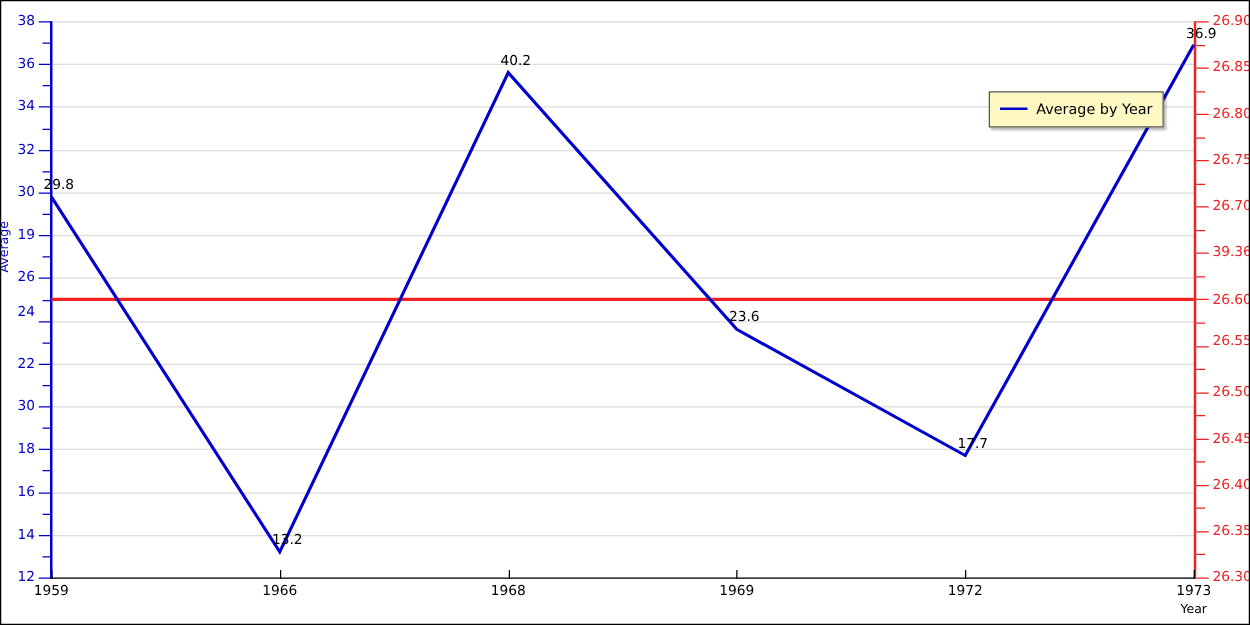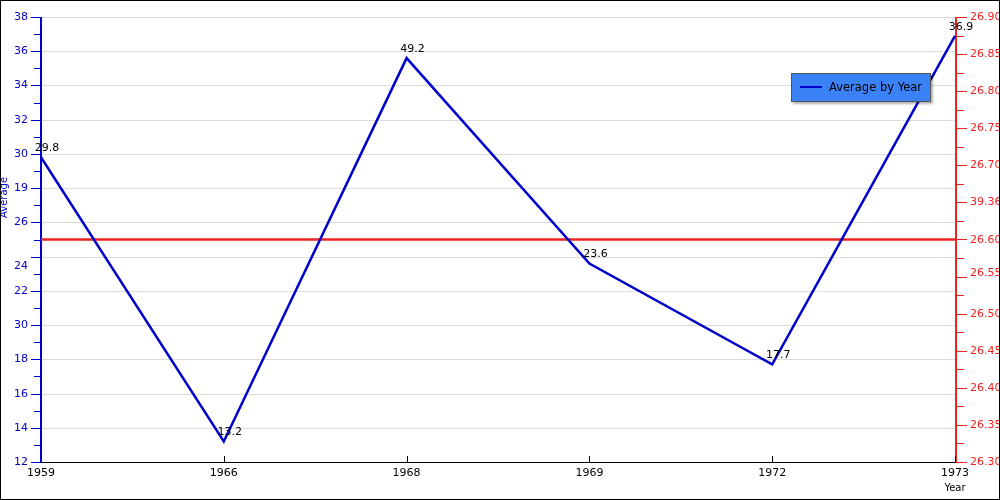--- a/index.html
+++ b/index.html
@@ -143,21 +143,21 @@
     color: #000000;
     font-size: 11px;
     font-family: "DejaVu Sans", sans-serif;
     white-space: nowrap;
     transform: translateX(-50%);
   }
   #legend {
     position: absolute;
     left: 791px;
     top: 73px;
-    background: #3b82f6;
+    background: #fef9c3;
     border: 1px solid #555555;
     box-shadow: 2px 2px 2px rgba(0,0,0,0.30);
     padding: 5px 8px 6px 8px;
     box-sizing: border-box;
   }
   .legend-row {
     display: flex;
     align-items: center;
     height: 16px;
   }
@@ -275,21 +275,21 @@
       <div class="tick-bottom" style="left: 955px;"></div>
     </div>
 
   <div id="left-tick-labels">
       <div class="ylabel-left" style="top: 455px;">12</div>
       <div class="ylabel-left" style="top: 420.769px;">14</div>
       <div class="ylabel-left" style="top: 386.538px;">16</div>
       <div class="ylabel-left" style="top: 352.308px;">18</div>
       <div class="ylabel-left" style="top: 318.077px;">30</div>
       <div class="ylabel-left" style="top: 283.846px;">22</div>
-      <div class="ylabel-left" style="top: 259px;">24</div>
+      <div class="ylabel-left" style="top: 243px;">24</div>
       <div class="ylabel-left" style="top: 215.385px;">26</div>
       <div class="ylabel-left" style="top: 181.154px;">19</div>
       <div class="ylabel-left" style="top: 146.923px;">30</div>
       <div class="ylabel-left" style="top: 112.692px;">32</div>
       <div class="ylabel-left" style="top: 78.4615px;">34</div>
       <div class="ylabel-left" style="top: 44.2308px;">36</div>
       <div class="ylabel-left" style="top: 10px;">38</div>
     </div>
   <div id="right-tick-labels">
       <div class="ylabel-right" style="top: 455px;">26.30</div>
@@ -319,21 +319,21 @@
   <div id="axis-title-x">Year</div>
 
   <svg id="series-svg" viewBox="0 0 1000 500" preserveAspectRatio="none">
     <polyline id="career-average-line" fill="none" stroke-width="2.5" points="41,239.5 955,239.5" stroke="#ee2222"></polyline>
     <polyline id="average-by-year-line" fill="none" stroke-width="2.5" points="41.0,157.3 223.8,441.5 406.6,58.1 589.4,263.5 772.2,364.4 955.0,35.8" stroke="#0000cc"></polyline>
   </svg>
 
   <div id="point-labels">
       <div class="point-label" style="left: 47px; top: 141.346px;">29.8</div>
       <div class="point-label" style="left: 229.8px; top: 425.462px;">13.2</div>
-      <div class="point-label" style="left: 412.6px; top: 42.0769px;">49.2</div>
+      <div class="point-label" style="left: 412.6px; top: 42.0769px;">40.2</div>
       <div class="point-label" style="left: 595.4px; top: 247.462px;">23.6</div>
       <div class="point-label" style="left: 778.2px; top: 348.442px;">17.7</div>
       <div class="point-label" style="left: 961px; top: 19.8269px;">36.9</div>
     </div>
 
   <div id="legend">
     <div class="legend-row">
       <span class="legend-swatch" style="background: rgb(0, 0, 204);"></span>
       <span class="legend-text">Average by Year</span>
     </div>

